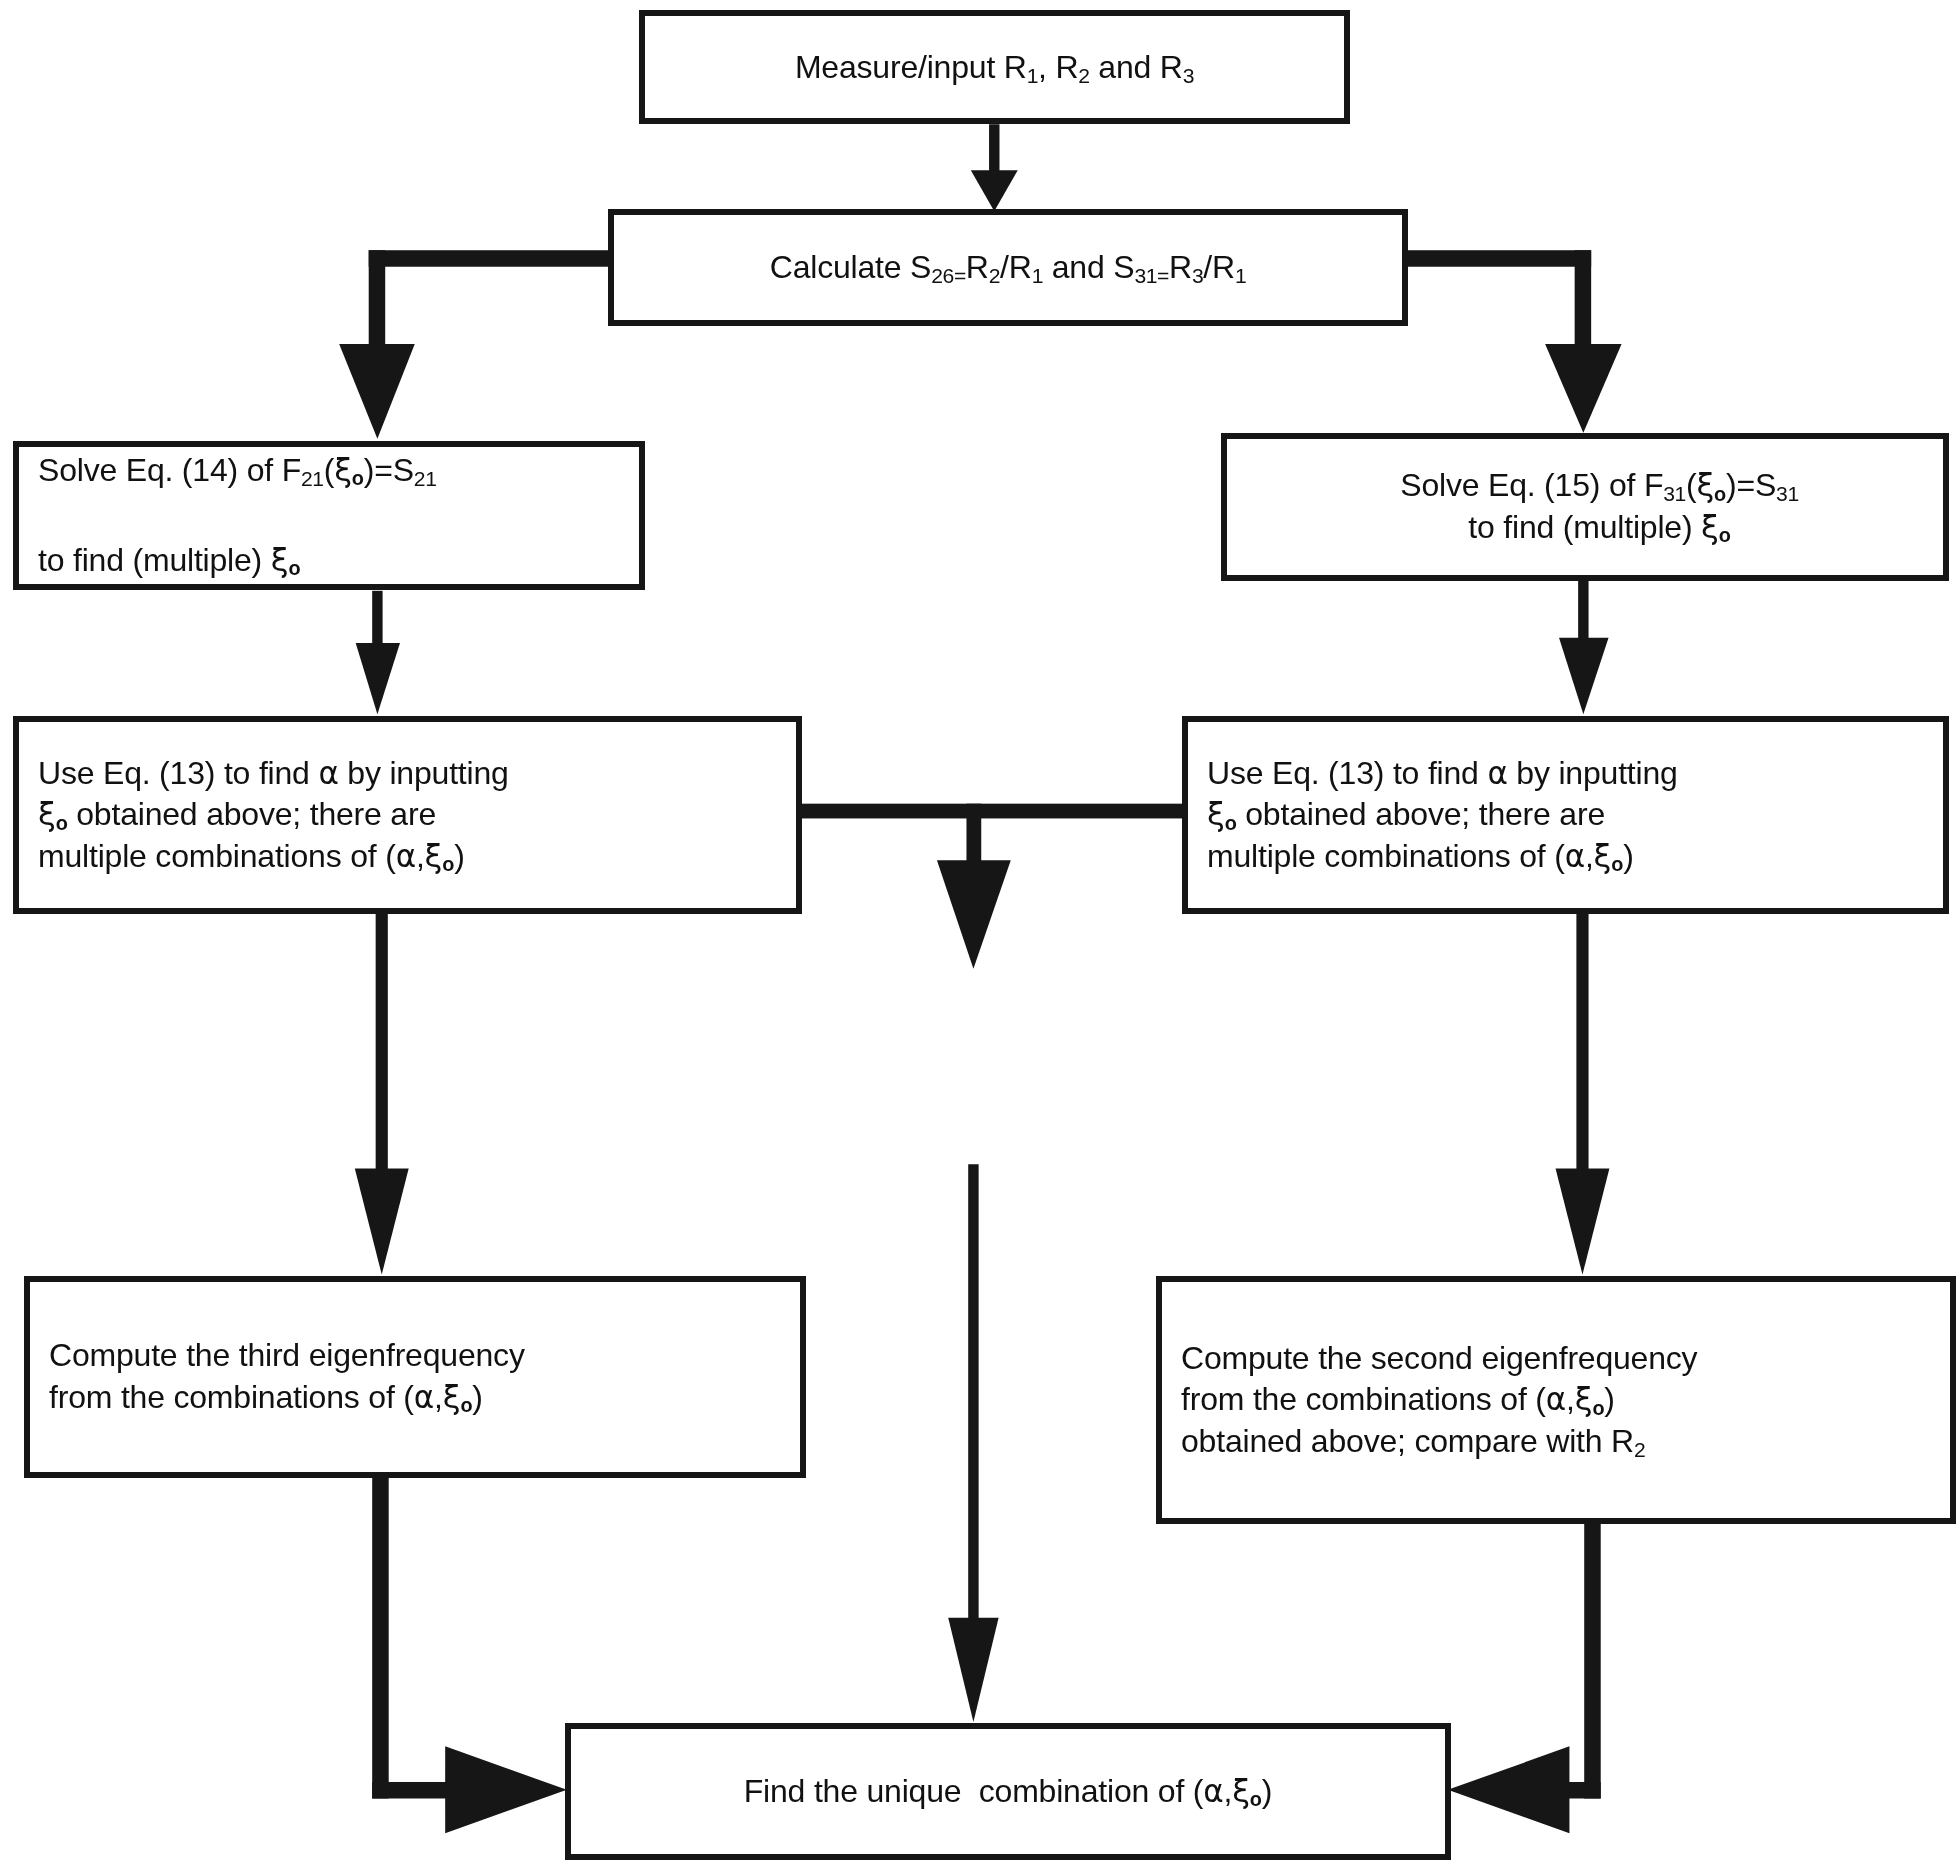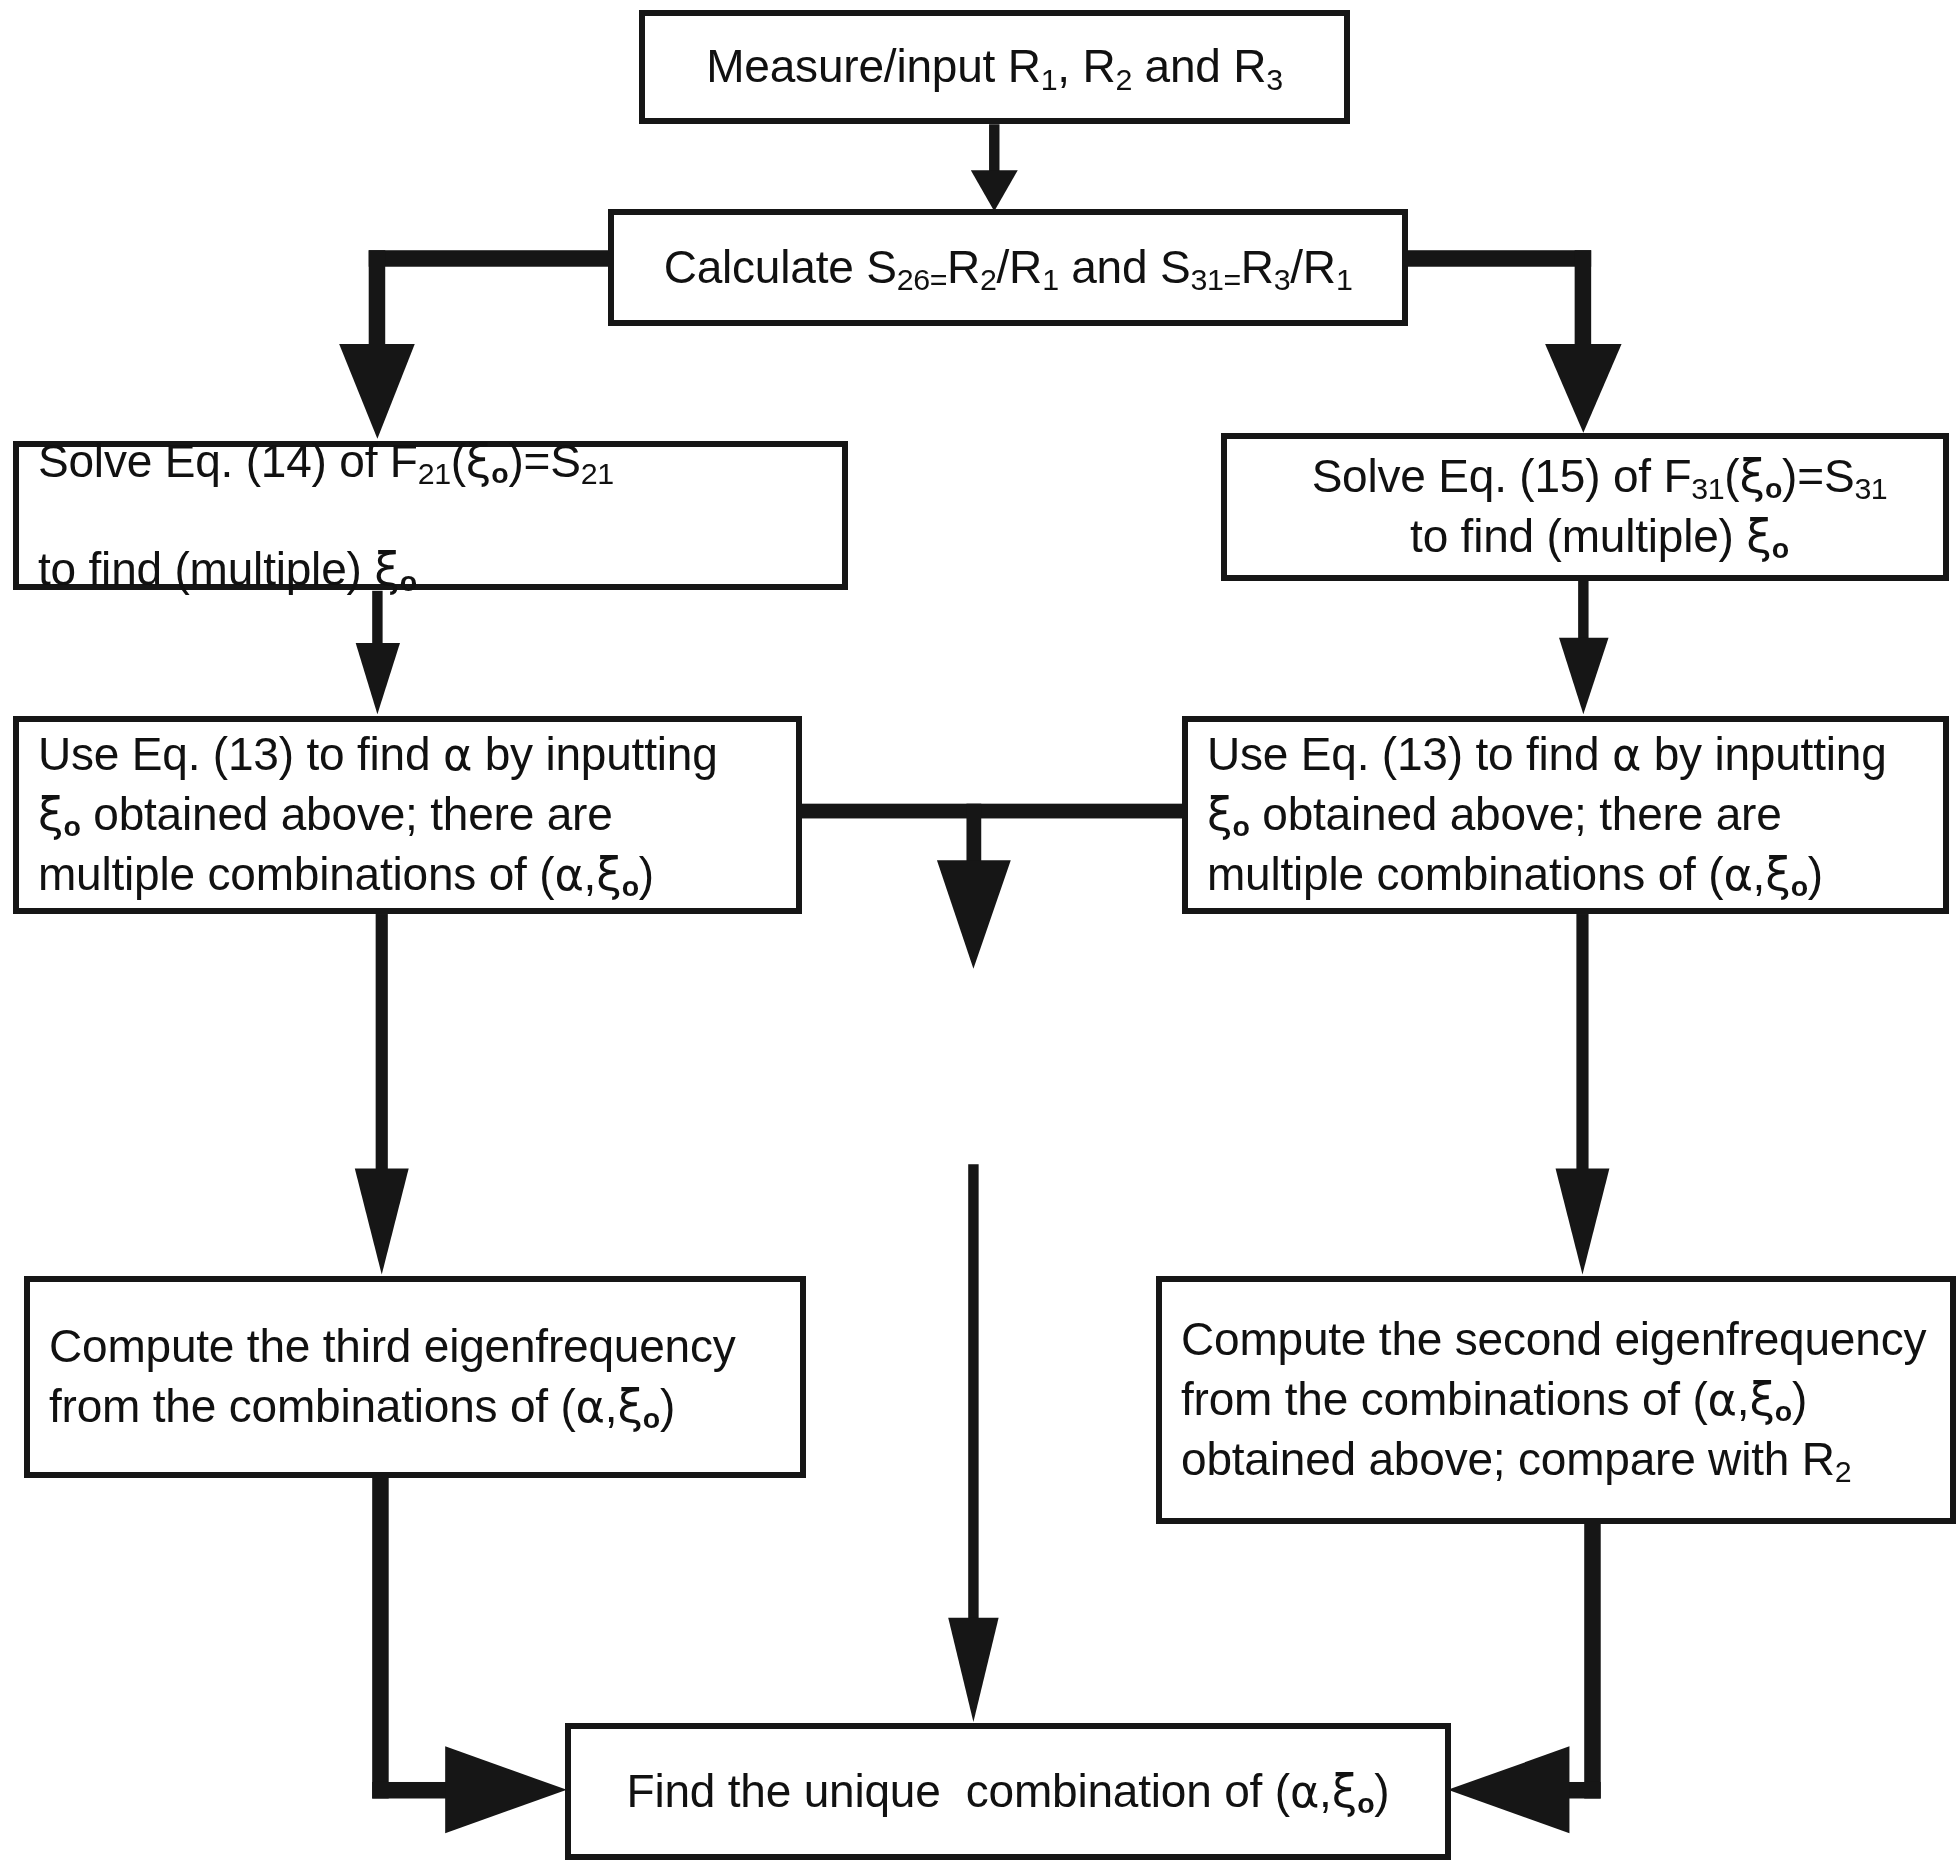--- a/index.html
+++ b/index.html
@@ -28,21 +28,21 @@
     background: #ffffff;
     border: 6px solid #161616;
     display: flex;
     flex-direction: column;
     justify-content: center;
     z-index: 5;
   }
   .node .line {
     display: block;
     white-space: pre;
-    font-size: 46px;
+    font-size: 32px;
     line-height: 1.30;
     letter-spacing: -0.2px;
     color: #111111;
   }
   .pad-l { padding: 0 15.6px 0 19px; text-align: left; }
   .pad-c { padding: 0 15.6px; text-align: center; }
 
   sub {
     font-size: 0.66em;
     vertical-align: baseline;
@@ -50,21 +50,21 @@
     top: 0.24em;
     letter-spacing: -0.4px;
   }
   .gk { font-family: "DejaVu Sans", sans-serif; font-size: 0.97em; }
   .xi { font-family: "DejaVu Sans", sans-serif; font-size: 1.0em; }
   .xsub { font-size: 0.62em; font-weight: bold; position: relative; top: 0.22em; }
 
   
   #n-measure     { left: 639px;  top: 10.4px;   width: 711px;  height: 114px; }
   #n-calculate   { left: 608px;  top: 209px;  width: 800px;  height: 117px; }
-  #n-solve14     { left: 13px;   top: 441px;  width: 835px;  height: 149px; gap: 48px; }
+  #n-solve14     { left: 13px;   top: 441px;  width: 632px;  height: 149px; gap: 48px; }
   #n-solve15     { left: 1221px; top: 433px;  width: 728px;  height: 148px; padding-left: 29px; }
   #n-use13-left  { left: 13px;   top: 716px;  width: 789px;  height: 198px; }
   #n-use13-right { left: 1182px; top: 716px;  width: 767px;  height: 198px; }
   #n-compare     { left: 718px;  top: 972px; width: 511px;  height: 193px; }
   #n-third       { left: 24px;   top: 1276px; width: 782px;  height: 202px; }
   #n-second      { left: 1156px; top: 1276px; width: 800px;  height: 248px; }
   #n-unique      { left: 565px;  top: 1723px; width: 886px; height: 137px; }
 </style>
 </head>
 <body>

